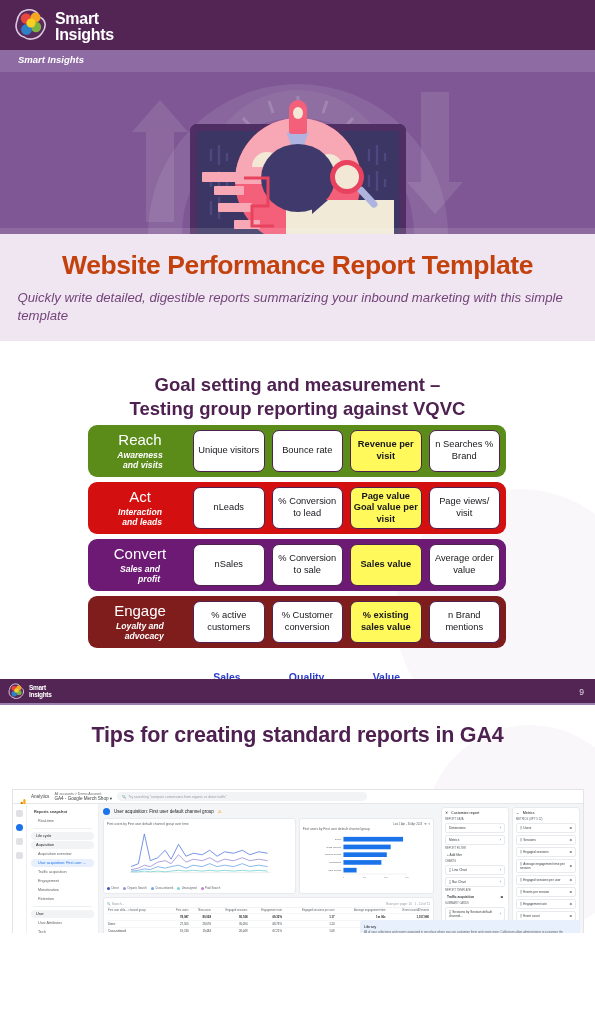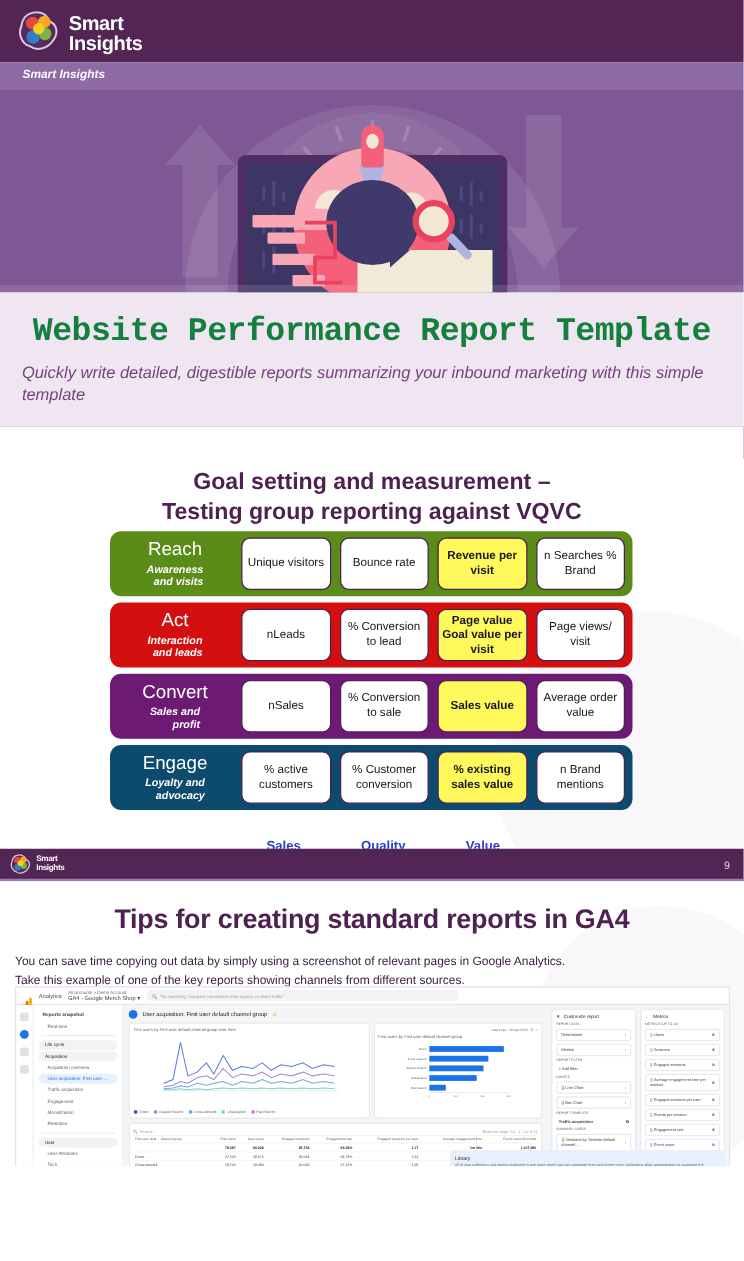--- a/index.html
+++ b/index.html
@@ -105,22 +105,22 @@
     background: rgba(255,255,255,0.12);
   }
 
   
   .title-block {
     position: absolute; left: 0; top: 234px; width: 595px; height: 107px;
     background: #f0e6f2;
     display: flex; flex-direction: column; align-items: center; justify-content: center;
   }
   .big-title {
-    font-size: 26.5px; font-weight: bold; color: #15803d;
-    letter-spacing: -0.4px; line-height: 1.1; text-align: right; font-family: Liberation Mono, monospace;
+    font-size: 26.5px; font-weight: bold; color: #c2410c;
+    letter-spacing: -0.4px; line-height: 1.1; text-align: right;
   }
   .sub-title {
     margin-top: 9px; font-size: 13.2px; font-style: italic; color: #74447a;
     text-align: left; line-height: 1.35; width: 560px;
   }
 
   
   .slide-bar {
     position: absolute; left: 0; width: 595px; height: 26px;
     background: #532554;
@@ -431,21 +431,21 @@
           </div>
         </div>
         <div class="cells">
           <div class="cell">nSales</div>
           <div class="cell">% Conversion to sale</div>
           <div class="cell hi">Sales value</div>
           <div class="cell">Average order value</div>
         </div>
       </div>
 
-      <div class="mrow" style="background:#0c4a6e;">
+      <div class="mrow" style="background:#7f1d1d;">
         <div class="mlabel">
           <div class="mname">Engage</div>
           <div class="mdesc">
             <div>Loyalty and</div>
             <div>advocacy</div>
           </div>
         </div>
         <div class="cells">
           <div class="cell">% active customers</div>
           <div class="cell">% Customer conversion</div>
@@ -480,24 +480,20 @@
       </div>
     </div>
     <div class="pagenum">9</div>
     <div class="slide-bar-underline"></div>
   </div>
 
   <div class="s3">
     <div class="s3-watermark"></div>
     <div class="s3-title">Tips for creating standard reports in GA4</div>
 
-    <div class="s3-para top">
-      <div>You can save time copying out data by simply using a screenshot of relevant pages in Google Analytics.</div>
-      <div>Take this example of one of the key reports showing channels from different sources.</div>
-    </div>
 
     <div class="ga4">
 
       <div class="ga4-top">
         <div class="ga4-logo">
           <svg width="8" height="8" viewBox="0 0 12 12">
             <rect x="8" y="0" width="3.2" height="12" rx="1.6" fill="#f9ab00"></rect>
             <rect x="4" y="4" width="3.2" height="8" rx="1.6" fill="#e37400"></rect>
             <circle cx="1.8" cy="10" r="1.8" fill="#e37400"></circle>
           </svg>

